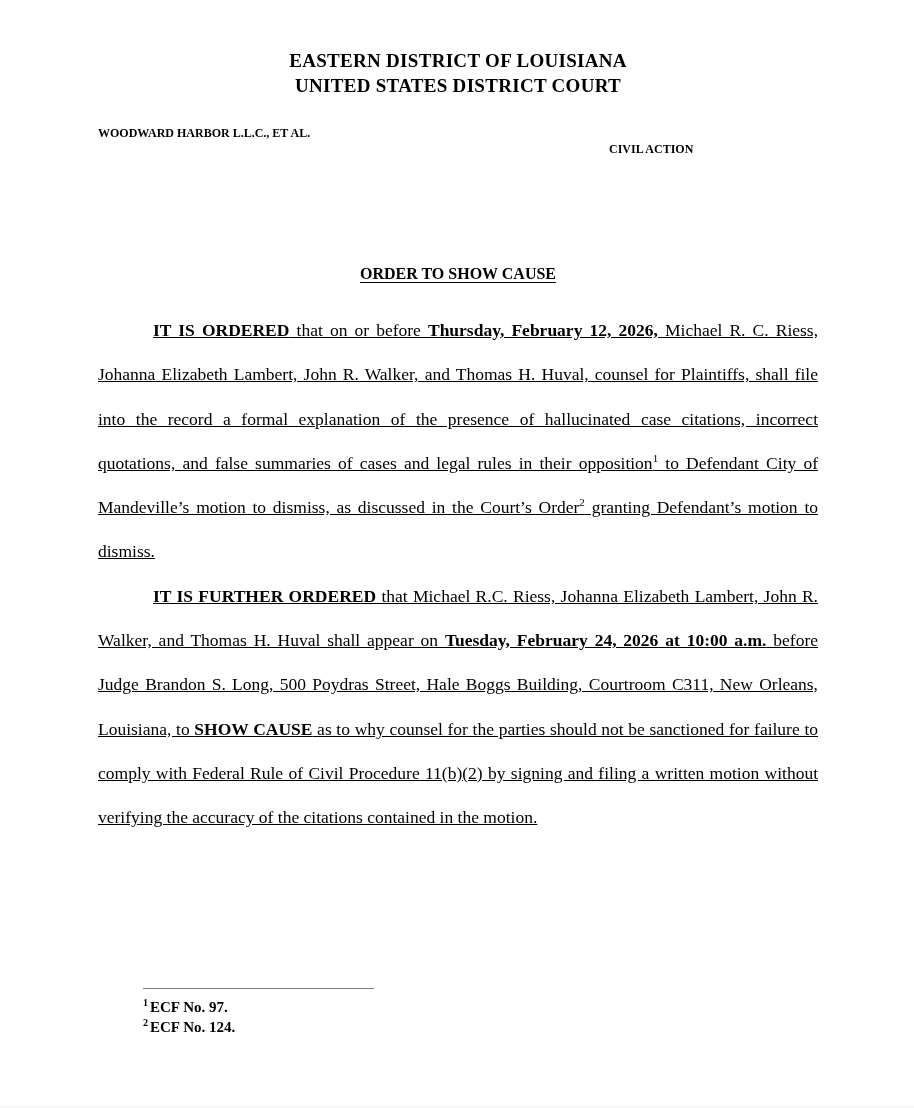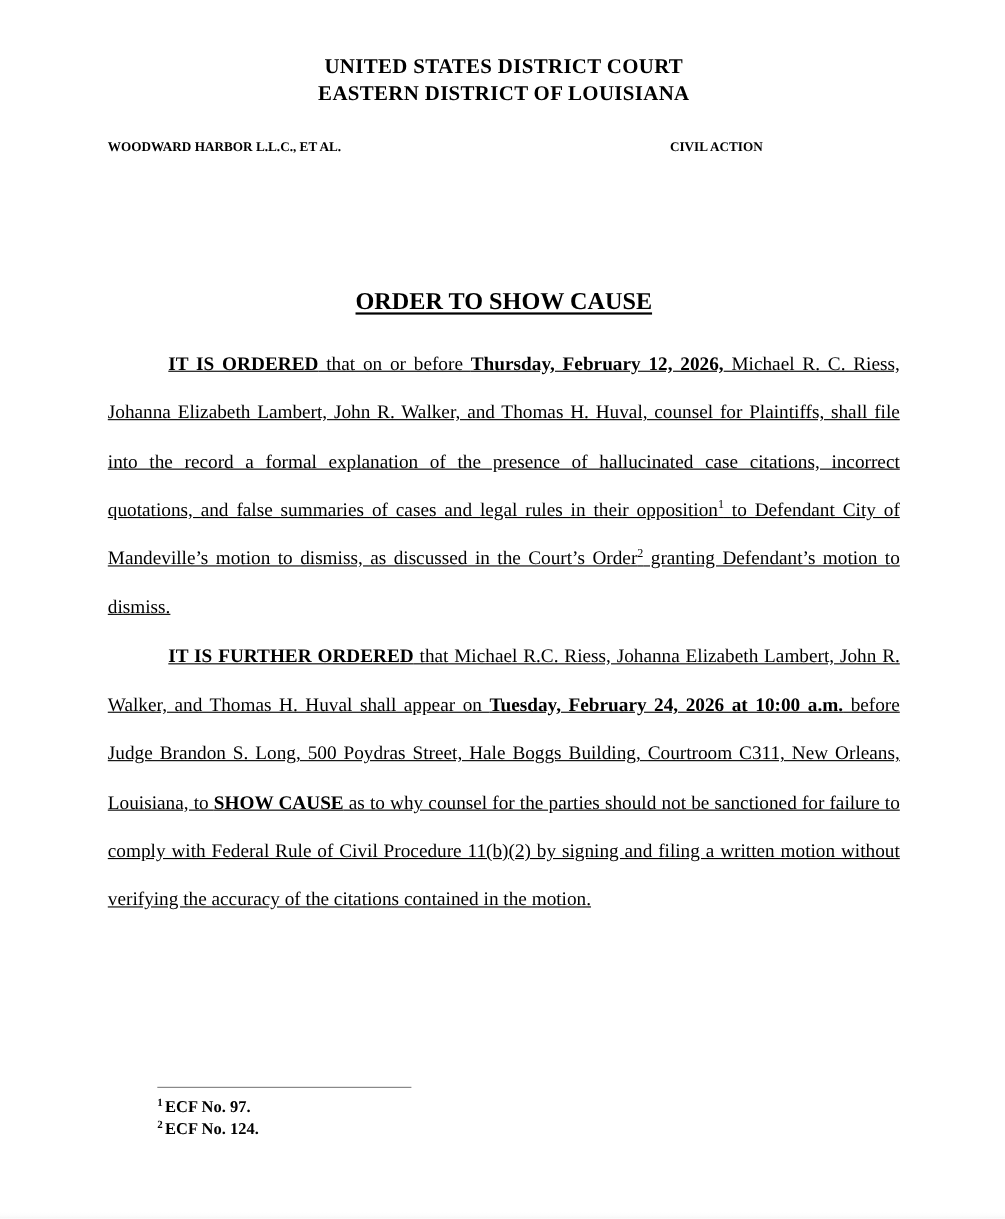--- a/index.html
+++ b/index.html
@@ -55,32 +55,32 @@
 
   .caption-left {
     position: absolute;
     left: 0;
     top: 0;
   }
 
   .caption-right {
     position: absolute;
     left: 511px;
-    top: 0;
+    top: 16px;
   }
 
   
   .doc-title {
     position: absolute;
     left: 98px;
     top: 263px;
     width: 720px;
     text-align: center;
     font-weight: bold;
-    font-size: 22px;
+    font-size: 16px;
     line-height: 22px;
   }
 
   .doc-title span {
     text-decoration: underline;
     text-underline-offset: 3px;
   }
 
   
   .body-text {
@@ -152,22 +152,22 @@
     height: 6px;
     background: linear-gradient(to bottom, #ffffff 0%, #fcfcfc 60%, #f4f4f4 100%);
   }
 </style>
 </head>
 <body>
 
 <div class="page">
 
   <div class="court-header">
+    <div>EASTERN DISTRICT OF LOUISIANA</div>
     <div>UNITED STATES DISTRICT COURT</div>
-    <div>EASTERN DISTRICT OF LOUISIANA</div>
   </div>
 
   <div class="caption">
     <div class="caption-row">
       <div class="caption-left">WOODWARD HARBOR L.L.C., ET AL.</div>
       <div class="caption-right">CIVIL ACTION</div>
     </div>
   </div>
 
   <div class="doc-title">

